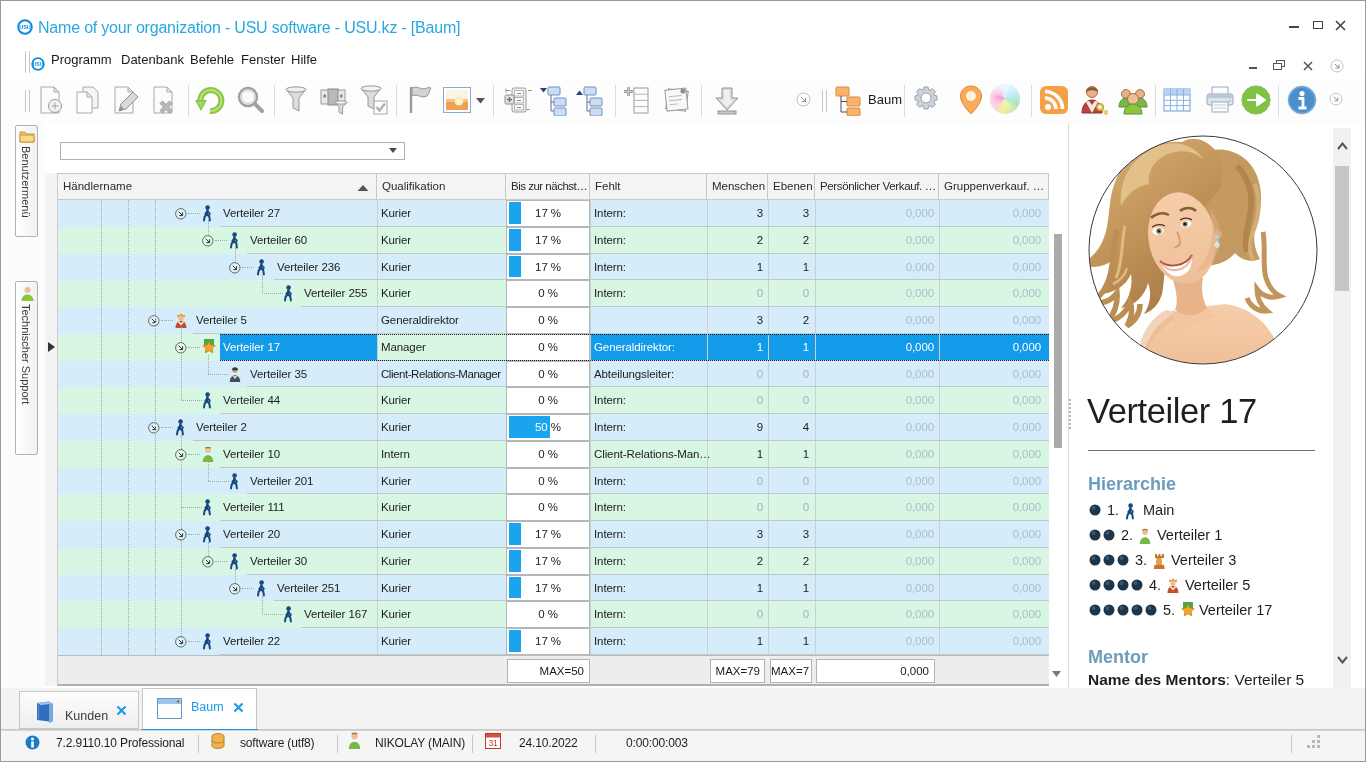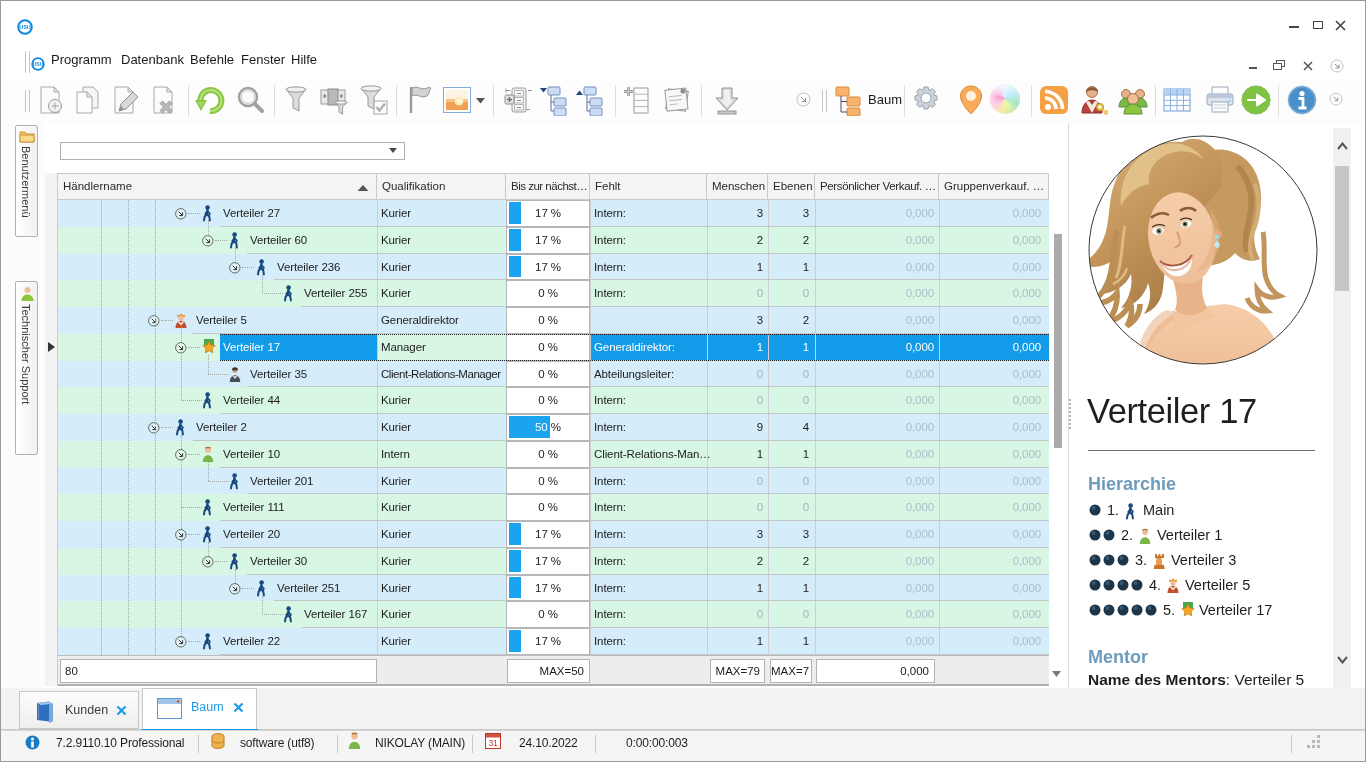--- a/index.html
+++ b/index.html
@@ -54,20 +54,21 @@
 #sbar{position:absolute;left:0;top:729px;width:100%;height:31px;background:#f5f5f6;font-size:12px;letter-spacing:-0.15px;color:#1e1e1e}
 .ssep{position:absolute;top:6px;height:18px;width:1px;background:#c9c9c9}
 .sitem{position:absolute;top:6px;white-space:nowrap}
 </style></head><body>
 <div id="win">
 <div id="title">
  <svg style="position:absolute;left:16px;top:18px" width="16" height="16">
         <circle cx="8" cy="8" r="6.8" fill="#fff" stroke="#0f89e0" stroke-width="2"></circle>
         <text x="8" y="10.3" font-size="5.5" font-weight="bold" fill="#0f89e0" text-anchor="middle" font-family="Liberation Sans">USU</text>
       </svg>
+ <div class="txt">Name of your organization - USU software - USU.kz - [Baum]</div>
  <div class="winbtn" style="left:1288px;top:25px;width:10px;height:2px;background:#444"></div>
  <div class="winbtn" style="left:1312px;top:20px;width:10px;height:8px;border:1.5px solid #444"></div>
  <svg class="winbtn" style="left:1334px;top:19px" width="11" height="11">
         <path d="M1 1 L10 10 M10 1 L1 10" stroke="#444" stroke-width="1.6"></path>
       </svg>
 </div>
 <div id="menu">
  <div class="grip" style="left:24px;top:6px"></div>
  <svg style="position:absolute;left:30px;top:12px" width="14" height="14">
         <circle cx="7" cy="7" r="5.8" fill="#fff" stroke="#0f89e0" stroke-width="1.8"></circle>
@@ -912,21 +913,20 @@
 <div class="vstub" style="left:136px;top:337px;height:69px"></div>
 <div class="vstub" style="left:163px;top:339px;height:19px"></div>
 <div class="vstub" style="left:136px;top:417px;height:98px"></div>
 <div class="vstub" style="left:163px;top:419px;height:14px"></div>
 <div class="vstub" style="left:190px;top:446px;height:14px"></div>
 <div class="vstub" style="left:217px;top:473px;height:19px"></div>
 <svg class="abs" style="left:3px;top:219px" width="7" height="10">
         <path d="M0 0 L7 5 L0 10z" fill="#333"></path>
       </svg>
 <div id="sumr">
-<div class="sbox" style="left:2px;width:317px;padding-left:4px">80</div>
 <div class="sbox" style="left:449px;width:83px;text-align:right;padding-right:5px">MAX=50</div>
 <div class="sbox" style="left:652px;width:55px;text-align:right;padding-right:4px">MAX=79</div>
 <div class="sbox" style="left:712px;width:42px;text-align:right;padding-right:4px">MAX=7</div>
 <div class="sbox" style="left:758px;width:119px;text-align:right;padding-right:5px">0,000</div>
 </div>
 <div id="vsb">
         <div class="abs" style="left:5px;top:34px;width:8px;height:214px;background:#ababab"></div>
         <svg class="abs" style="left:3px;top:471px" width="9" height="6">
           <path d="M4.5 6 L9 0 H0z" fill="#7a7a7a"></path>
         </svg>
@@ -1118,21 +1118,21 @@
 </div>
 <div id="tabs">
 <div style="position:absolute;left:0;top:41px;width:100%;height:1px;background:#c9c9c9"></div>
 <div class="btab" style="left:18px;top:3px;width:120px;height:38px">
  <svg style="position:absolute;left:13px;top:8px" width="24" height="24">
           <path d="M4 3l12-1.5v20L4 20z" fill="#2f6fbd"></path>
           <path d="M16 1.5l4 2v18l-4 1.5z" fill="#7aa8d8"></path>
           <path d="M4 3l12-1.5 4 2-12 1.8z" fill="#9cc0e8"></path>
           <path d="M5.5 5v14" stroke="#6a95c8"></path>
         </svg>
- <span style="position:absolute;left:45px;top:11px">Kunden</span>
+ <span style="position:absolute;left:45px;top:17px">Kunden</span>
  <svg style="position:absolute;left:96px;top:13px" width="11" height="11">
           <path d="M1.5 1.5 L9.5 9.5 M9.5 1.5 L1.5 9.5" stroke="#1a9ce8" stroke-width="2.2"></path>
         </svg>
 </div>
 <div class="btab" style="left:141px;top:0;width:115px;height:41px;background:#fff;border-bottom:none">
  <svg style="position:absolute;left:14px;top:9px" width="25" height="21">
           <rect x="0.5" y="0.5" width="24" height="20" fill="#fdfdfd" stroke="#5b9bd5"></rect>
           <rect x="1" y="1" width="23" height="5" fill="#9fc6e8"></rect>
           <circle cx="21" cy="3.5" r="1.2" fill="#e04838"></circle>
         </svg>

